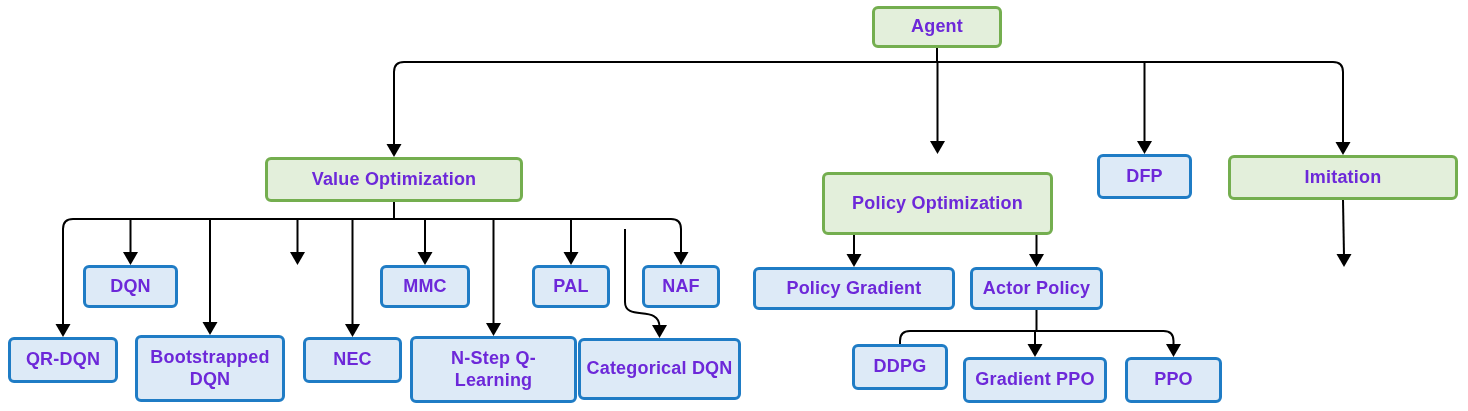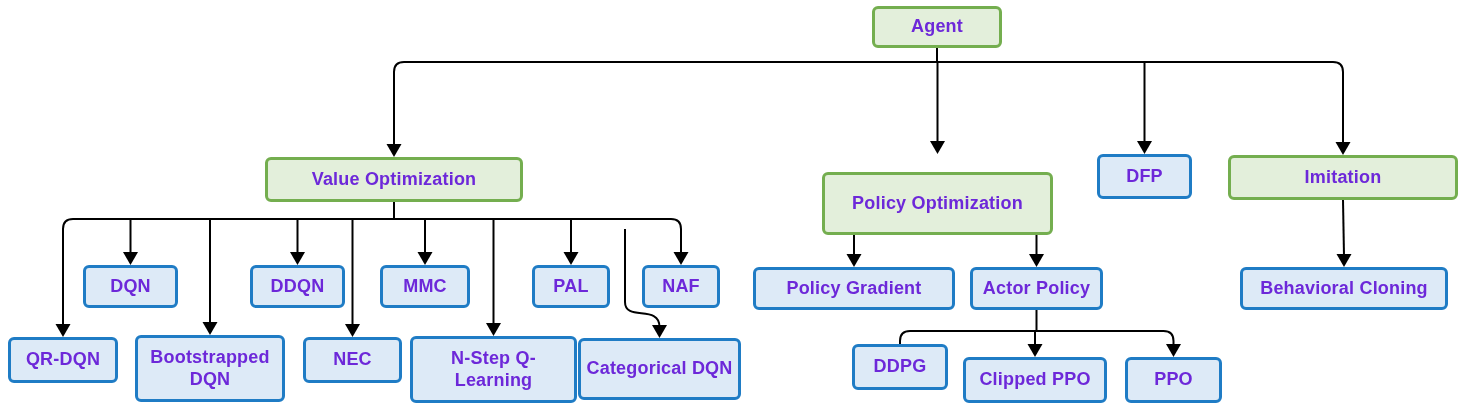--- a/index.html
+++ b/index.html
@@ -93,23 +93,20 @@
     </div>
     <div class="node blue" style="left: 1097px; top: 154px; width: 95px; height: 45px;">
       <span>DFP</span>
     </div>
     <div class="node green" style="left: 1228px; top: 155px; width: 230px; height: 45px;">
       <span>Imitation</span>
     </div>
     <div class="node blue" style="left: 83px; top: 265px; width: 95px; height: 43px;">
       <span>DQN</span>
     </div>
-    <div class="node blue" style="left: 250px; top: 265px; width: 95px; height: 43px;">
-      <span>DDQN</span>
-    </div>
     <div class="node blue" style="left: 380px; top: 265px; width: 90px; height: 43px;">
       <span>MMC</span>
     </div>
     <div class="node blue" style="left: 532px; top: 265px; width: 78px; height: 43px;">
       <span>PAL</span>
     </div>
     <div class="node blue" style="left: 642px; top: 265px; width: 78px; height: 43px;">
       <span>NAF</span>
     </div>
     <div class="node blue" style="left: 8px; top: 337px; width: 110px; height: 46px;">
@@ -130,21 +127,18 @@
     <div class="node blue" style="left: 753px; top: 267px; width: 202px; height: 43px;">
       <span>Policy Gradient</span>
     </div>
     <div class="node blue" style="left: 970px; top: 267px; width: 133px; height: 43px;">
       <span>Actor Policy</span>
     </div>
     <div class="node blue" style="left: 852px; top: 344px; width: 96px; height: 46px;">
       <span>DDPG</span>
     </div>
     <div class="node blue" style="left: 963px; top: 357px; width: 144px; height: 46px;">
-      <span>Clipped PPO</span>
+      <span>Gradient PPO</span>
     </div>
     <div class="node blue" style="left: 1125px; top: 357px; width: 97px; height: 46px;">
       <span>PPO</span>
     </div>
-    <div class="node blue" style="left: 1240px; top: 267px; width: 208px; height: 43px;">
-      <span>Behavioral Cloning</span>
-    </div>
   </div>
 
 </body></html>

